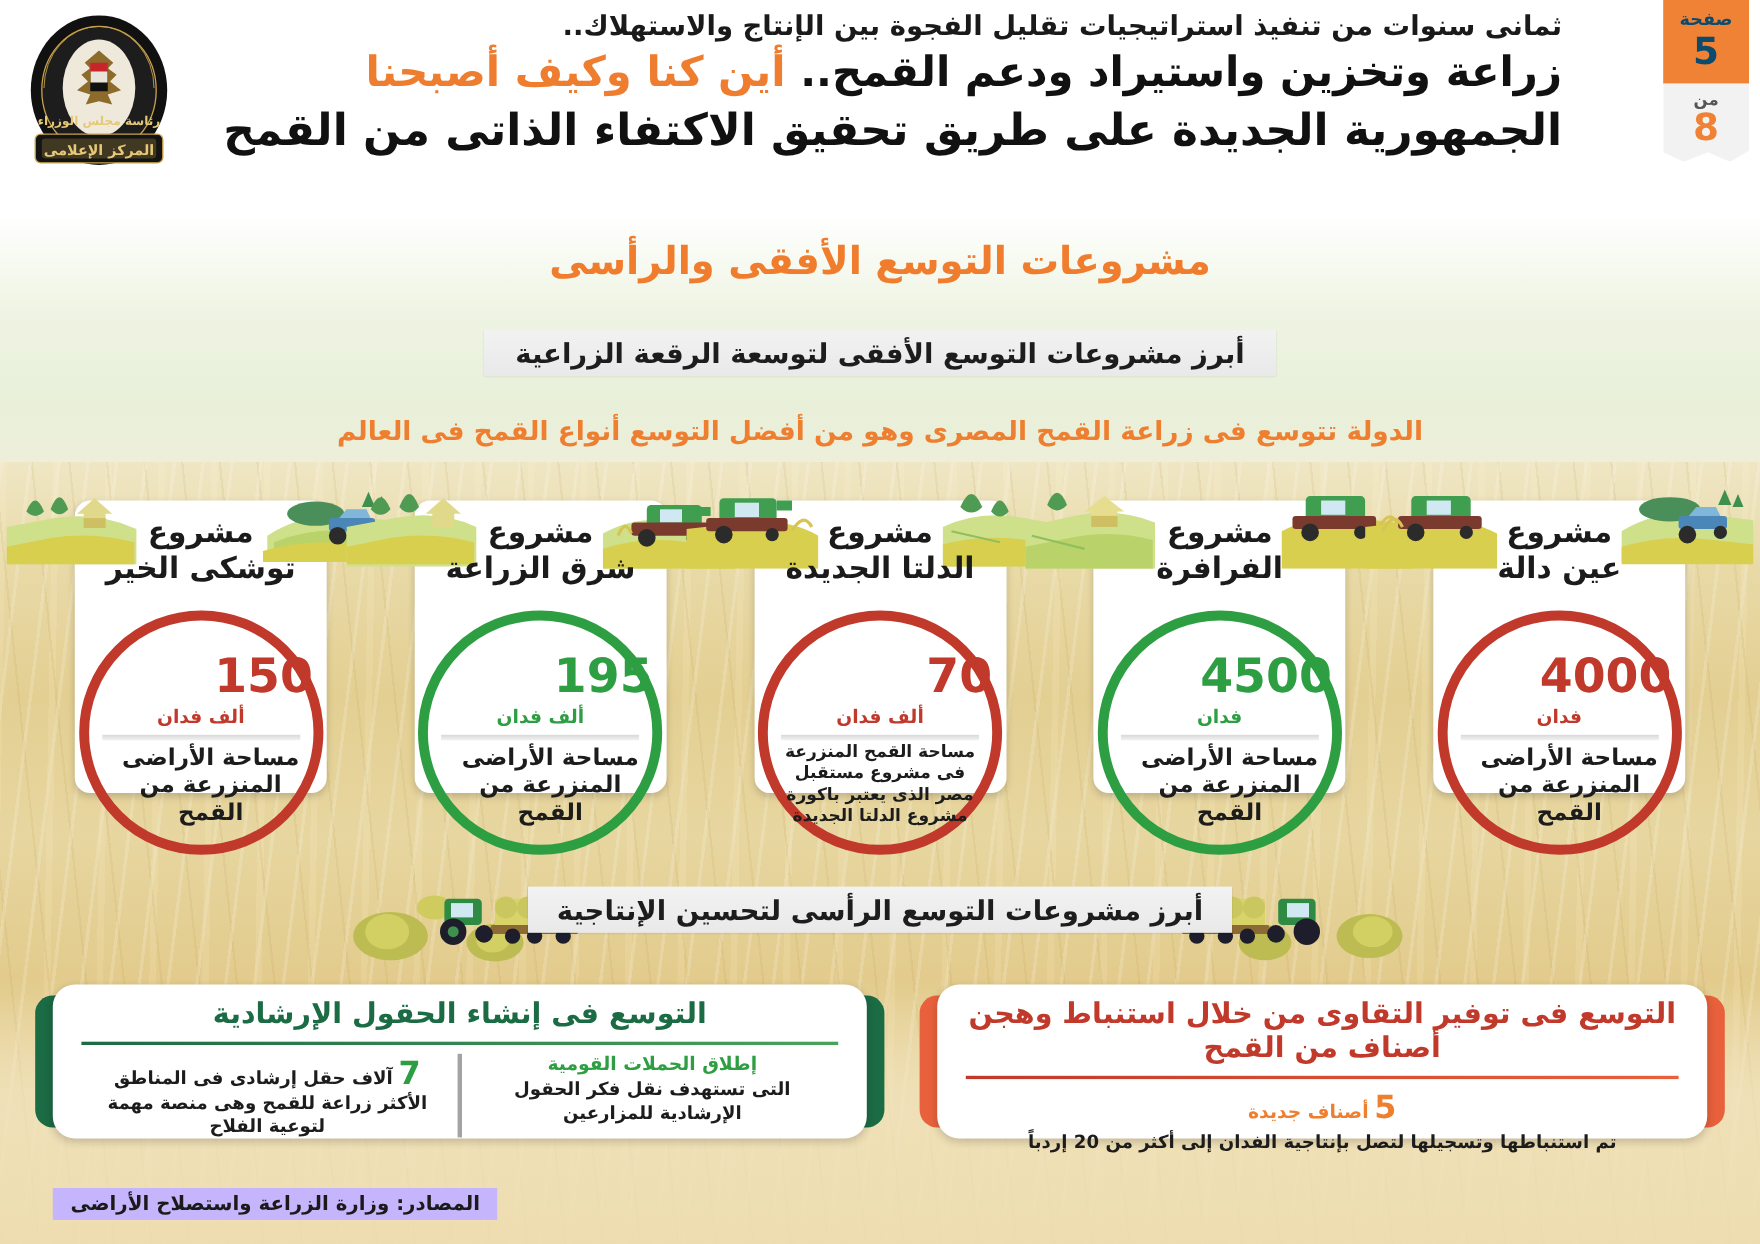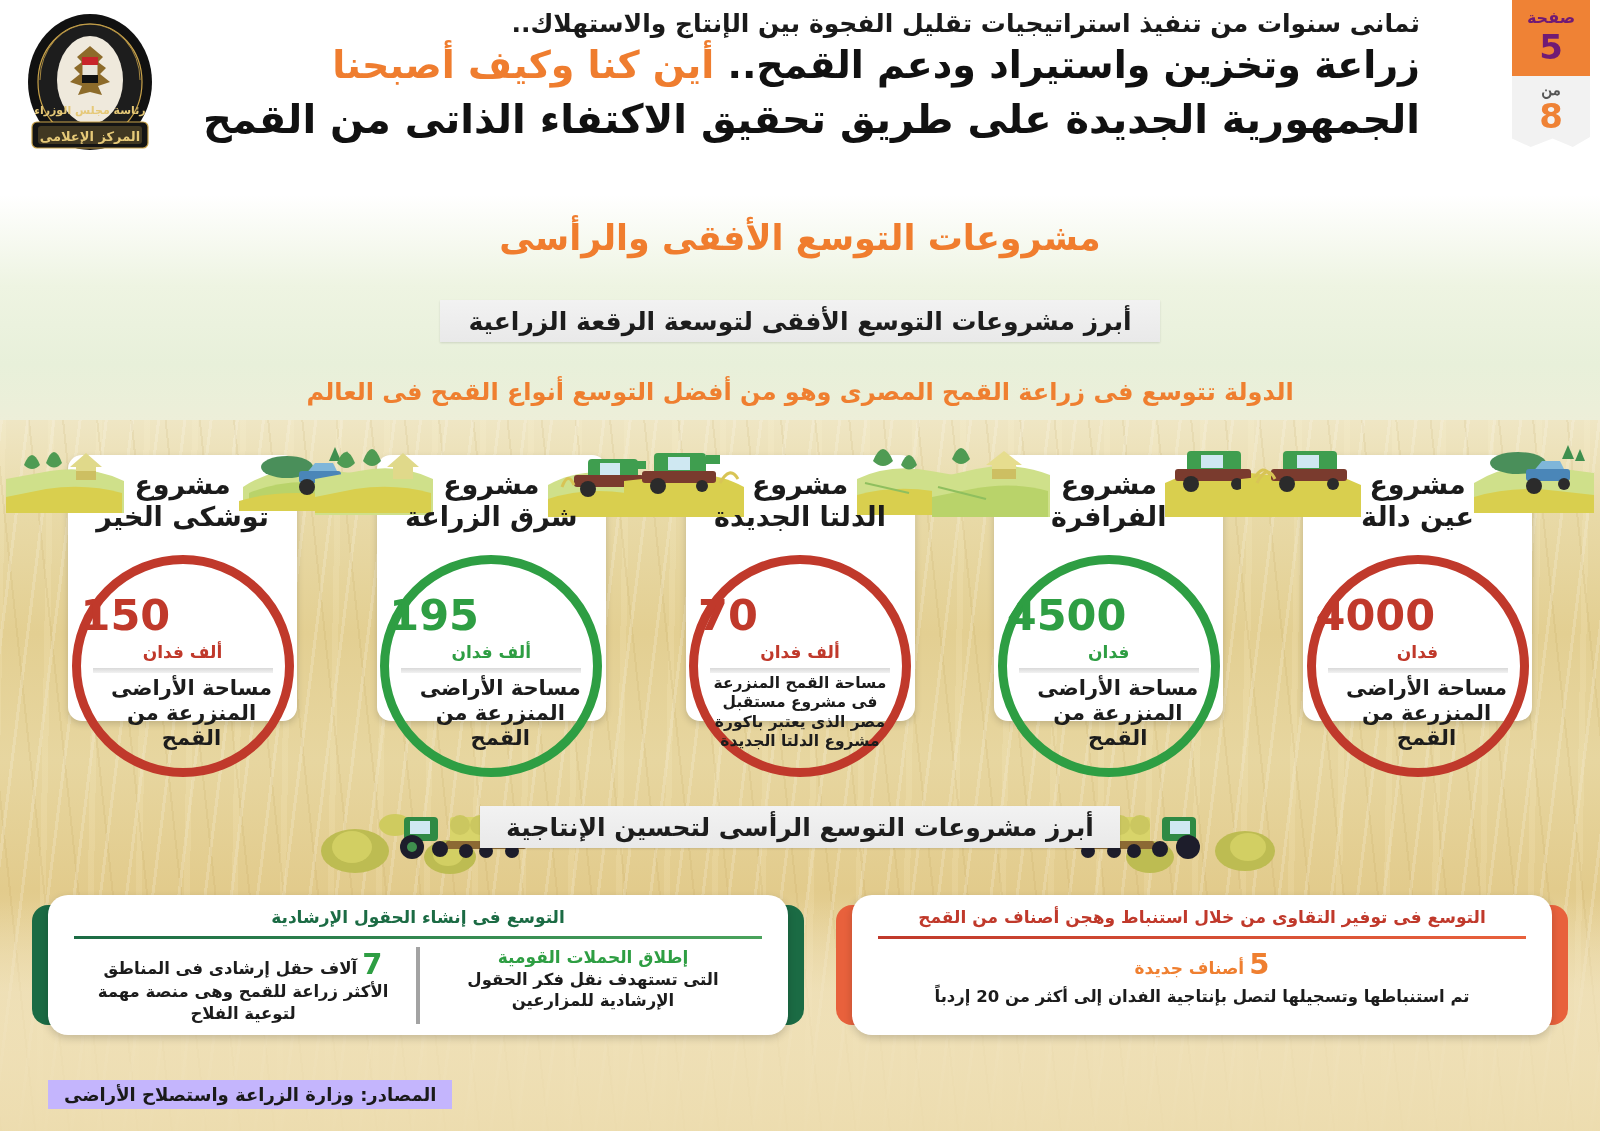--- a/index.html
+++ b/index.html
@@ -29,26 +29,26 @@
   .logo svg{width:100%;height:100%;}
 
   .header{position:absolute;right:180px;top:8px;width:1240px;}
   .h-line1{font-size:25px;font-weight:bold;color:#1a1a1a;line-height:1.25;letter-spacing:-.2px;}
   .h-line2{font-size:38px;font-weight:bold;color:#111;line-height:1.3;margin-top:2px;}
   .h-line2 .accent{color:#ef7d2f;}
   .h-line3{font-size:40px;font-weight:bold;color:#111;line-height:1.3;margin-top:2px;}
 
   
   .page-badge{position:absolute;right:10px;top:0;width:78px;text-align:center;z-index:6;}
-  .pb-top{background:#ef8235;color:#701a75;padding:9px 0 12px;}
+  .pb-top{background:#ef8235;color:#0c4a6e;padding:9px 0 12px;}
   .pb-top .lbl{font-size:16px;font-weight:bold;line-height:1.1;}
   .pb-top .num{font-size:34px;font-weight:bold;line-height:1;margin-top:3px;}
   .pb-bot{background:#f2f2f2;color:#4a4a4a;padding:6px 0 14px;
     clip-path:polygon(0 0,100% 0,100% 86%,78% 100%,52% 88%,24% 100%,0 88%);}
-  .pb-bot .lbl{font-size:15px;font-weight:bold;line-height:1.1;color:#555;font-family:Liberation Serif, serif;}
+  .pb-bot .lbl{font-size:15px;font-weight:bold;line-height:1.1;color:#555;}
   .pb-bot .num{font-size:34px;font-weight:bold;line-height:1;color:#ef8235;margin-top:1px;}
 
   
   .sec-title{position:absolute;left:0;right:0;text-align:center;
     font-size:35px;font-weight:bold;color:#f07d2e;}
   .ribbon{position:absolute;background:linear-gradient(180deg,#f2f2f2 0%,#e9e9e9 100%);
     box-shadow:0 1px 2px rgba(0,0,0,.12);
     font-size:25px;font-weight:bold;color:#1d1d1d;
     display:flex;align-items:center;justify-content:center;}
   .lead{position:absolute;left:0;right:0;text-align:center;
@@ -59,21 +59,21 @@
     display:flex;flex-direction:row-reverse;justify-content:space-between;}
   .card{position:relative;width:285px;}
   .card-panel{position:absolute;left:28px;right:28px;top:18px;height:266px;
     background:#fff;border-radius:14px;box-shadow:0 3px 7px rgba(0,0,0,.16);}
   .card-name{position:absolute;left:0;right:0;top:32px;text-align:center;
     font-size:27px;font-weight:bold;color:#1b1b1b;line-height:1.18;z-index:3;}
   .circle{position:absolute;left:50%;transform:translateX(-50%);top:118px;
     width:222px;height:222px;border-radius:50%;border:9px solid #c0392b;
     box-sizing:border-box;z-index:4;}
   .circle.green{border-color:#2e9e43;}
-  .c-num{position:absolute;left:0;right:0;top:30px;text-align:left;
+  .c-num{position:absolute;left:0;right:0;top:30px;text-align:right;
     font-size:43px;font-weight:bold;color:#c0392b;line-height:1;}
   .circle.green .c-num{color:#2e9e43;}
   .c-unit{position:absolute;left:0;right:0;top:78px;text-align:center;
     font-size:17px;font-weight:bold;color:#c0392b;}
   .circle.green .c-unit{color:#2e9e43;}
   .c-sep{position:absolute;left:12px;right:12px;top:104px;height:5px;
     background:linear-gradient(180deg,#d9d9d9,#f2f2f2);}
   .c-desc{position:absolute;left:24px;right:6px;top:112px;text-align:center;
     font-size:21px;font-weight:bold;color:#1c1c1c;line-height:1.2;}
   .c-desc.small{font-size:15.5px;line-height:1.25;top:110px;left:12px;right:12px;}
@@ -81,21 +81,21 @@
   
   .deco{position:absolute;width:120px;height:86px;z-index:2;pointer-events:none;}
   .deco.l{left:-34px;top:-6px;}
   .deco.r{right:-34px;top:-6px;}
 
   
   .bpanel{position:absolute;top:895px;height:140px;border-radius:22px;}
   .bpanel .tab{position:absolute;top:10px;bottom:10px;width:56px;border-radius:16px;}
   .bpanel .inner{position:absolute;inset:0;background:#fff;border-radius:20px;
     box-shadow:0 3px 8px rgba(0,0,0,.18);padding:12px 22px 10px;box-sizing:border-box;}
-  .bp-title{text-align:center;font-size:17px;font-weight:bold;line-height:1.2;}
+  .bp-title{text-align:center;font-size:26px;font-weight:bold;line-height:1.2;}
   .bp-rule{height:3px;margin:9px 4px 8px;}
   .bp-body{display:flex;flex-direction:row-reverse;}
   .bp-col{flex:1;text-align:center;padding:0 10px;}
   .bp-col.left{border-left:4px solid #a3a3a3;}
   .bp-num{font-size:29px;font-weight:bold;}
   .bp-text{font-size:16.5px;font-weight:bold;color:#1c1c1c;line-height:1.28;}
   .bp-strong{font-size:17px;font-weight:bold;line-height:1.25;}
 
   .source{position:absolute;left:48px;top:1080px;background:#c4b5fd;
     padding:4px 16px;font-size:18px;font-weight:bold;color:#1a1a1a;}

